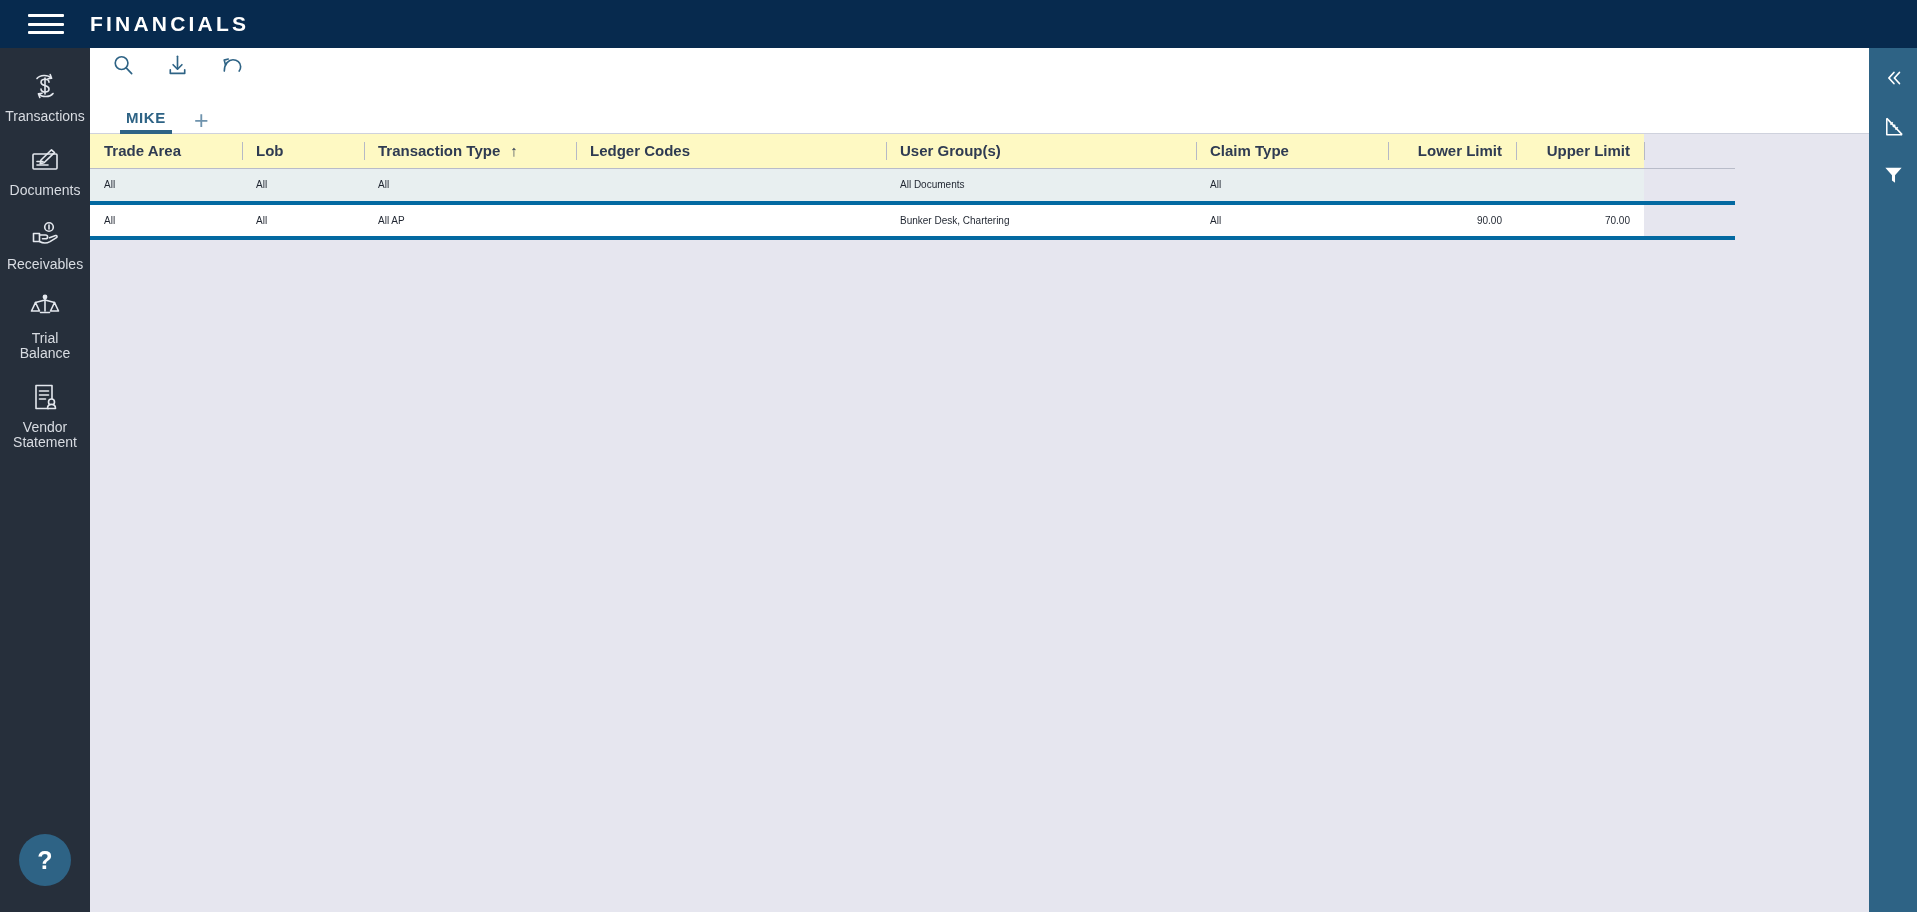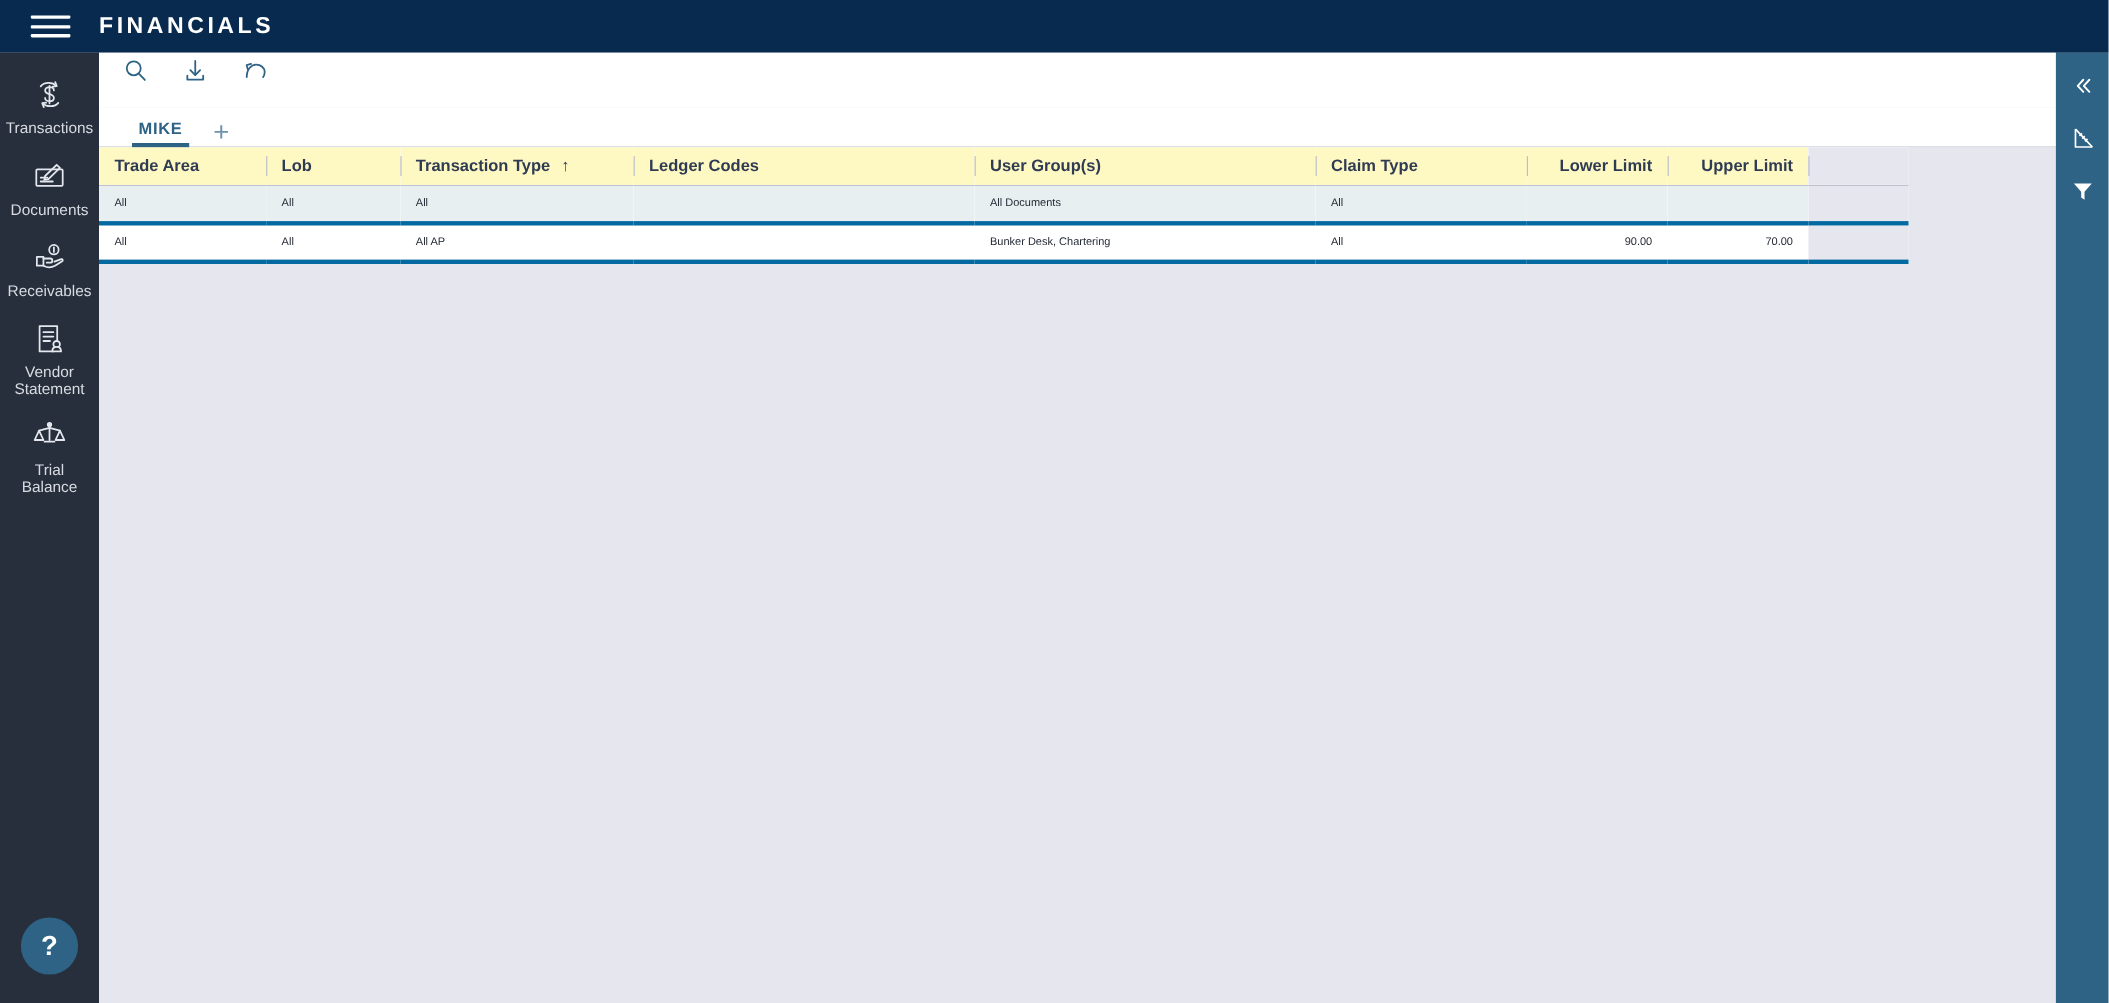--- a/index.html
+++ b/index.html
@@ -205,45 +205,45 @@
           <path d="M11.5 18 H17.5 C19 18 19.6 19 19.6 20 C19.6 21 19 21.8 17.5 21.8 H14.5"></path>
           <path d="M11.5 24.5 C15 26.5 19 26.3 22 24.6 L28.5 20.6 C29.6 19.9 29 18.2 27.6 18.6 L21.5 20.8"></path>
         </svg>
       </span>
       <span class="rail-label">Receivables</span>
     </div>
 
     <div class="rail-item">
       <span class="rail-ico">
         <svg viewBox="0 0 34 34" width="34" height="34" fill="none" stroke="#e4e8ee" stroke-width="1.6" stroke-linecap="round" stroke-linejoin="round">
+          <path d="M17 6.5 V20"></path>
+          <circle cx="17" cy="6" r="1.6" fill="#e4e8ee"></circle>
+          <path d="M7.5 11.5 L17 9 L26.5 11.5"></path>
+          <path d="M7.5 11.5 L3.5 20 H11.5 Z"></path>
+          <path d="M26.5 11.5 L22.5 20 H30.5 Z"></path>
+          <path d="M12.5 21.5 H21.5"></path>
+        </svg>
+      </span>
+      <span class="rail-label">Trial
+Balance</span>
+    </div>
+
+    <div class="rail-item">
+      <span class="rail-ico">
+        <svg viewBox="0 0 34 34" width="34" height="34" fill="none" stroke="#e4e8ee" stroke-width="1.6" stroke-linecap="round" stroke-linejoin="round">
           <path d="M8 5.5 H24 V25 L20.5 28.5 H8 Z"></path>
           <path d="M11.5 11 H20.5"></path>
             <path d="M11.5 15 H20.5"></path>
             <path d="M11.5 19 H17.5"></path>
           <circle cx="23.5" cy="22" r="3" fill="#262f3b"></circle>
           <path d="M19.5 28.5 C19.5 25.6 21.3 24.4 23.5 24.4 C25.7 24.4 27.5 25.6 27.5 28.5 Z" fill="#262f3b"></path>
         </svg>
       </span>
       <span class="rail-label">Vendor
 Statement</span>
-    </div>
-
-    <div class="rail-item">
-      <span class="rail-ico">
-        <svg viewBox="0 0 34 34" width="34" height="34" fill="none" stroke="#e4e8ee" stroke-width="1.6" stroke-linecap="round" stroke-linejoin="round">
-          <path d="M17 6.5 V20"></path>
-          <circle cx="17" cy="6" r="1.6" fill="#e4e8ee"></circle>
-          <path d="M7.5 11.5 L17 9 L26.5 11.5"></path>
-          <path d="M7.5 11.5 L3.5 20 H11.5 Z"></path>
-          <path d="M26.5 11.5 L22.5 20 H30.5 Z"></path>
-          <path d="M12.5 21.5 H21.5"></path>
-        </svg>
-      </span>
-      <span class="rail-label">Trial
-Balance</span>
     </div>
 
     <div class="helpbtn">?</div>
   </div>
 
   <div class="main">
 
     <div class="page-head">
 
       <div class="toolbar">

